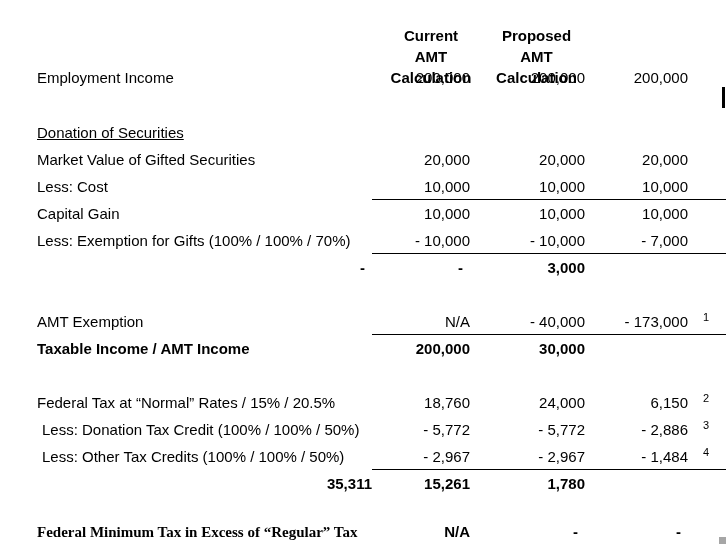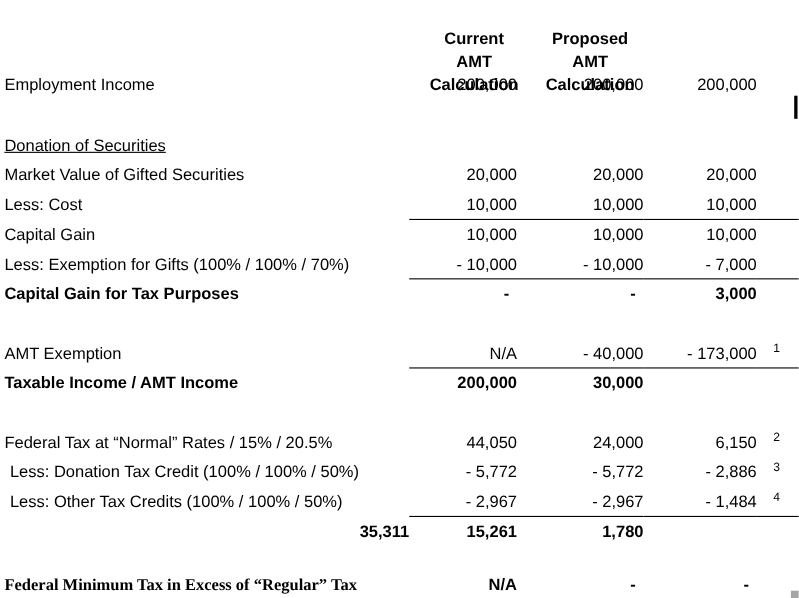--- a/index.html
+++ b/index.html
@@ -7,21 +7,21 @@
     width:726px; height:544px; overflow:hidden; position:relative;
     font-family:"Liberation Sans", sans-serif; font-size:15px; color:#000;
     -webkit-font-smoothing:antialiased;
   }
   .sheet { position:relative; width:726px; height:544px; background:#fff; }
   .grid-row {
     display:grid;
     grid-template-columns:372px 98px 115px 103px 38px;
   }
   .cell { display:flex; align-items:center; overflow:visible; }
-  .label { padding-left:4px; white-space:nowrap; }
+  .label { padding-left:4px; white-space:nowrap;margin-left:33px; }
   .val { justify-content:flex-end; text-align:right; }
   .row { height:27px; }
   .blank { width:726px; }
   .header-row { height:64px; }
   .hcell {
     font-weight:bold; text-align:center; line-height:21px;
     justify-content:center; align-items:flex-end; padding-bottom:2px;
     white-space:pre-line;
   }
   .h1 { padding-left:12px; }
@@ -104,21 +104,20 @@
     <div class="cell sup-cell"></div>
   </div>
       <div class="grid-row row rule">
     <div class="cell label">Less: Exemption for Gifts (100% / 100% / 70%)</div>
     <div class="cell val">- 10,000</div>
     <div class="cell val">- 10,000</div>
     <div class="cell val">- 7,000</div>
     <div class="cell sup-cell"></div>
   </div>
       <div class="grid-row row bold">
-    <div class="cell label">Capital Gain for Tax Purposes</div>
     <div class="cell val dash">-</div>
     <div class="cell val dash">-</div>
     <div class="cell val">3,000</div>
     <div class="cell sup-cell"></div>
   </div>
       <div class="blank" style="height: 27px;"></div>
       <div class="grid-row row rule">
     <div class="cell label">AMT Exemption</div>
     <div class="cell val">N/A</div>
     <div class="cell val">- 40,000</div>
@@ -127,21 +126,21 @@
   </div>
       <div class="grid-row row bold">
     <div class="cell label">Taxable Income / AMT Income</div>
     <div class="cell val">200,000</div>
     <div class="cell val">30,000</div>
     <div class="cell sup-cell"></div>
   </div>
       <div class="blank" style="height: 27px;"></div>
       <div class="grid-row row">
     <div class="cell label">Federal Tax at “Normal” Rates / 15% / 20.5%</div>
-    <div class="cell val">44,050</div>
+    <div class="cell val">18,760</div>
     <div class="cell val">24,000</div>
     <div class="cell val">6,150</div>
     <div class="cell sup-cell">2</div>
   </div>
       <div class="grid-row row indent">
     <div class="cell label">Less: Donation Tax Credit (100% / 100% / 50%)</div>
     <div class="cell val">- 5,772</div>
     <div class="cell val">- 5,772</div>
     <div class="cell val">- 2,886</div>
     <div class="cell sup-cell">3</div>

